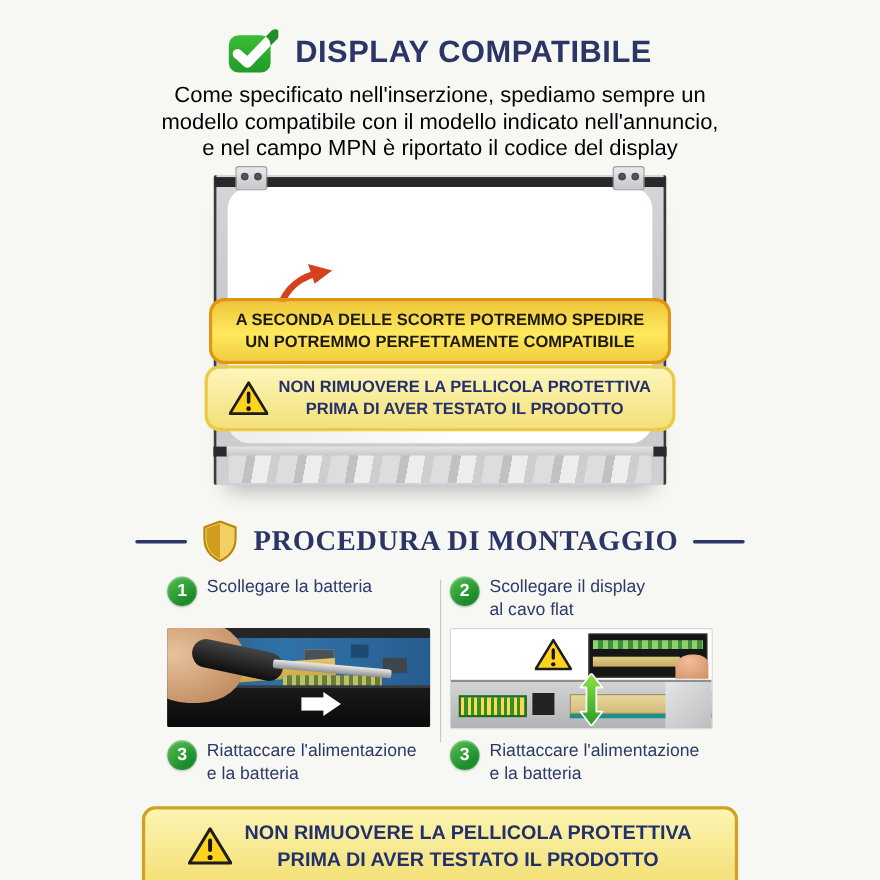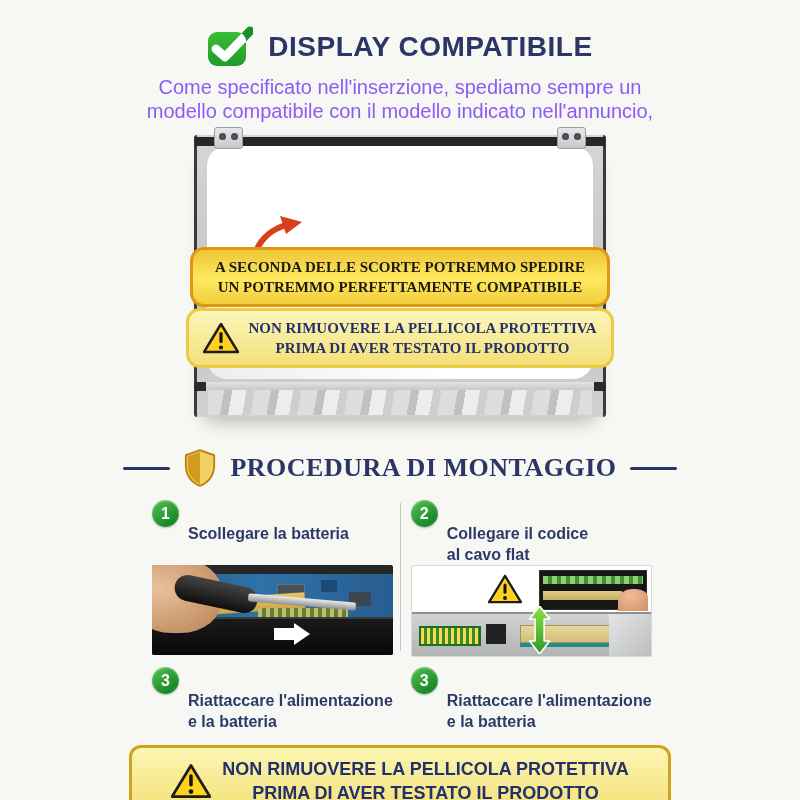--- a/index.html
+++ b/index.html
@@ -4,24 +4,24 @@
 <style>
   html,body{margin:0;padding:0;width:800px;height:800px;overflow:hidden;
     background:#f7f7f4;font-family:"Liberation Sans",sans-serif;}
   .page{position:relative;width:800px;height:800px;}
 
   
   .header{display:flex;justify-content:center;align-items:center;gap:15px;margin-top:26px;}
   .header h1{margin:0;font-size:28px;font-weight:700;color:#2b3566;letter-spacing:.5px;}
 
   
-  .intro{margin-top:7px;text-align:center;color:#8b5cf6;font-size:20px;line-height:24px;}
-
-  
-  .panel{position:relative;width:412px;height:290px;margin:4px auto 0;font-family:Liberation Serif, serif;}
+  .intro{margin-top:7px;text-align:center;color:#000000;font-size:20px;line-height:24px;}
+
+  
+  .panel{position:relative;width:412px;height:290px;margin:4px auto 0;}
   .frame{position:absolute;top:8px;left:0;right:0;bottom:0;
     background:linear-gradient(180deg,#d4d6d8,#c2c4c6 60%,#cfd1d3);
     border-left:3px solid #3a3a3c;border-right:3px solid #3a3a3c;border-radius:3px;
     box-shadow:0 16px 18px -12px rgba(0,0,0,.28);}
   .topstrip{position:absolute;top:10px;left:1px;right:1px;height:9px;background:#28282a;}
   .bracket{position:absolute;top:0;width:27px;height:20px;z-index:3;
     background:linear-gradient(#e7e8ea,#c6c8ca);border:1px solid #9b9ea1;border-radius:3px;}
   .bracket.l{left:20px}.bracket.r{right:20px}
   .bracket::before,.bracket::after{content:"";position:absolute;top:5px;width:7px;height:7px;
     border-radius:50%;background:radial-gradient(#5b5e62,#33363a);}
@@ -53,21 +53,21 @@
 
   
   .steps{position:relative;width:496px;margin:12px auto 0;
     display:grid;grid-template-columns:1fr 1fr;column-gap:18px;}
   .steps::before{content:"";position:absolute;left:50%;top:4px;height:148px;width:1px;background:#c7c7c4;}
   .step{display:flex;gap:9px;align-items:flex-start;min-height:48px;}
   .badge{flex:0 0 27px;width:27px;height:27px;border-radius:50%;margin-top:1px;
     background:linear-gradient(145deg,#58c051,#1b8c2a 75%);
     color:#fff;font-weight:700;font-size:16px;display:flex;align-items:center;justify-content:center;
     box-shadow:inset 0 1px 2px rgba(255,255,255,.45),0 1px 2px rgba(0,0,0,.25);}
-  .step-text{color:#2c3a68;font-size:16px;font-weight:700;line-height:21px;margin-top:24px;}
+  .step-text{color:#2c3a68;font-size:16px;font-weight:400;line-height:21px;}
   .step-text .ln{white-space:nowrap;}
   .step.row3{margin-top:9px;}
 
   
   .photo{position:relative;height:90px;overflow:hidden;border-radius:2px;}
   .photo-left{background:#262626;}
   .pcb{position:absolute;top:9px;left:0;right:0;height:47px;
     background:linear-gradient(90deg,#29597f,#2f72a8 45%,#285d90);}
   .pcb span{position:absolute;display:block;}
   .chip1{left:52%;top:10px;width:26px;height:20px;background:#49525a;border:1px solid #6a737b;}
@@ -135,20 +135,21 @@
       <rect x="1" y="6" width="38" height="34" rx="9" fill="url(#gc)"></rect>
       <path d="M9 23 L18 31 L43 5" fill="none" stroke="#1d8f28" stroke-width="9" stroke-linecap="round" stroke-linejoin="round"></path>
       <path d="M9 23 L18 31 L43 5" fill="none" stroke="#ffffff" stroke-width="9" stroke-linecap="round" stroke-linejoin="round" clip-path="url(#cc)"></path>
     </svg>
     <h1>DISPLAY COMPATIBILE</h1>
   </div>
 
   <div class="intro">
     <div class="ln">Come specificato nell'inserzione, spediamo sempre un</div>
     <div class="ln">modello compatibile con il modello indicato nell'annuncio,</div>
+    <div class="ln">e nel campo MPN è riportato il codice del display</div>
   </div>
 
   <div class="panel">
     <div class="frame"></div>
     <div class="topstrip"></div>
     <div class="bracket l"></div>
     <div class="bracket r"></div>
     <div class="screen"></div>
     <div class="silverbar"></div>
     <div class="endcap l"></div>
@@ -193,21 +194,21 @@
     <div class="step">
       <div class="badge">1</div>
       <div class="step-text">
         <div class="ln">Scollegare la batteria</div>
       </div>
     </div>
 
     <div class="step">
       <div class="badge">2</div>
       <div class="step-text">
-        <div class="ln">Collegare il codice</div>
+        <div class="ln">Scollegare il display</div>
         <div class="ln">al cavo flat</div>
       </div>
     </div>
 
     <div class="photo photo-left">
       <div class="pcb">
         <span class="chip1"></span>
         <span class="chip2"></span>
         <span class="chip3"></span>
         <span class="goldflex"></span>

